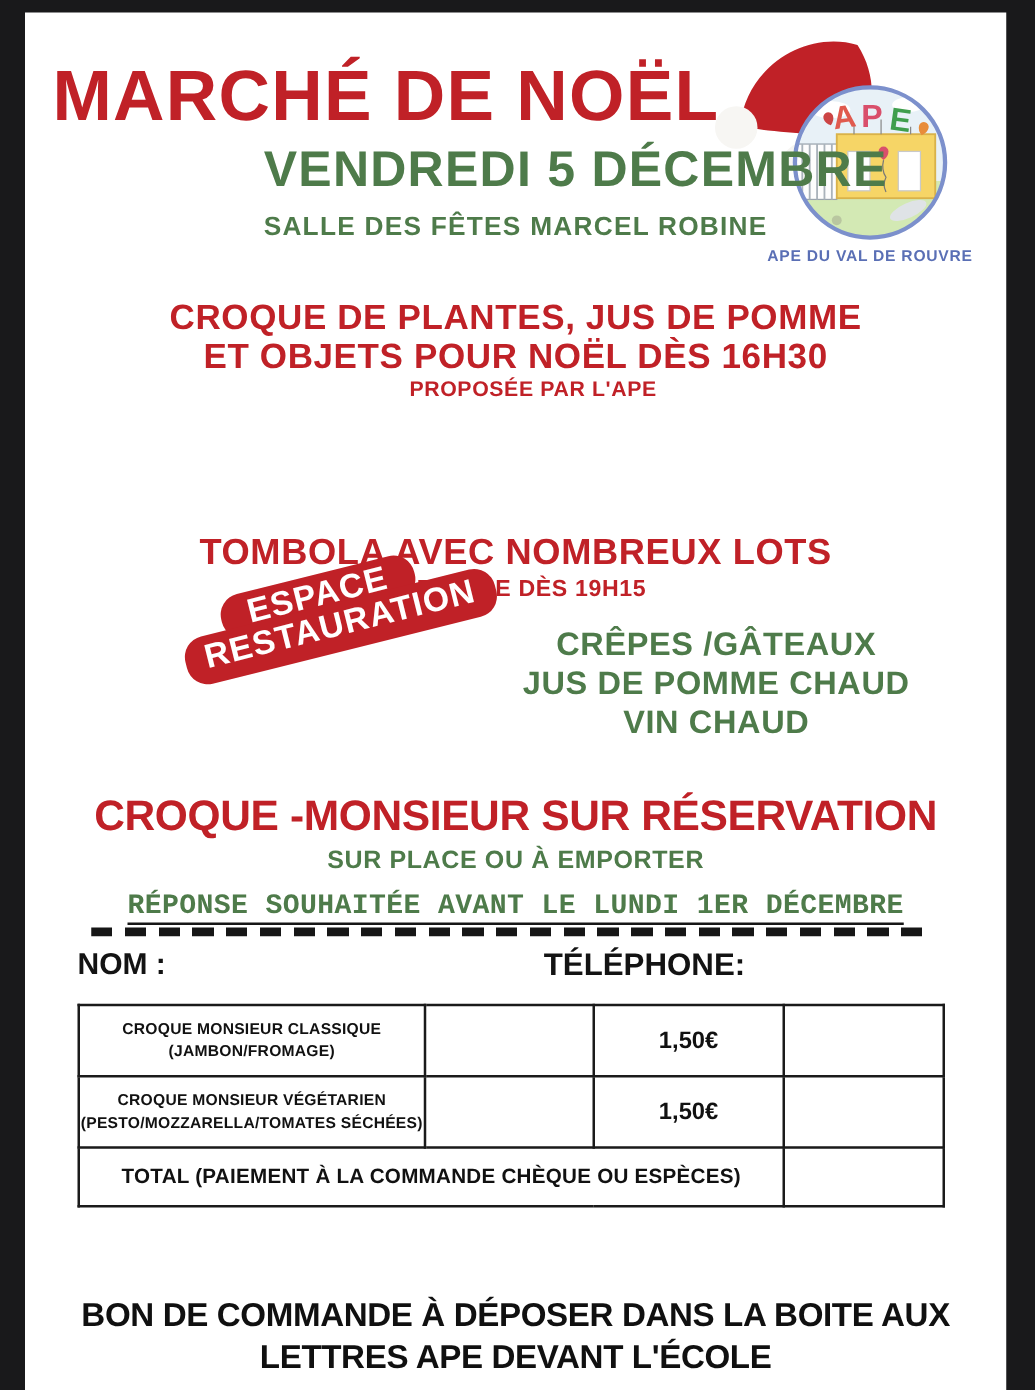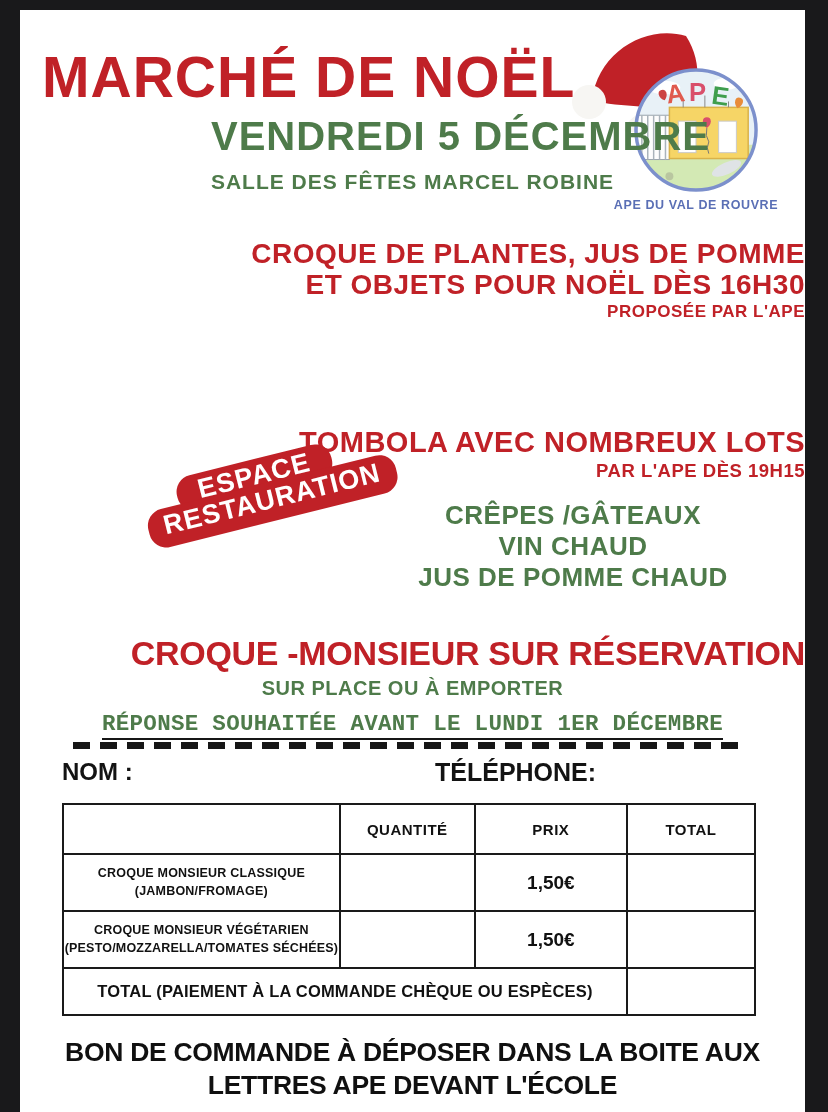--- a/index.html
+++ b/index.html
@@ -8,21 +8,21 @@
     background:#19191b;
     font-family:"Liberation Sans", sans-serif;
     overflow:hidden;position:relative;
   }
   .page{
     position:absolute;left:20px;top:10px;width:785px;height:1102px;
     background:#ffffff;
   }
   .abs{position:absolute;}
   .center{left:0;width:100%;text-align:center;}
-  .red{color:#c02127;text-align:right;}
+  .red{color:#c02127;}
   .green{color:#4e7b4a;}
 
   .title{left:22px;top:34px;font-size:57px;font-weight:bold;letter-spacing:1px;white-space:nowrap;}
   .date-line{top:104px;font-size:40px;font-weight:bold;letter-spacing:1px;margin-left:48px;}
   .venue-line{top:160px;font-size:21px;font-weight:bold;letter-spacing:1px;}
 
   .hat{left:548px;top:12px;}
   .logo-wrap{left:612px;top:56px;width:128px;height:128px;}
   .logo-caption{left:556px;top:188px;width:240px;text-align:center;
     font-size:12.5px;font-weight:bold;color:#5a6fb5;letter-spacing:.6px;}
@@ -134,22 +134,22 @@
     <div class="l2">PAR L'APE DÈS 19H15</div>
   </div>
 
   <div class="abs badge">
     <div class="pill pill1">ESPACE</div>
     <div class="pill pill2">RESTAURATION</div>
   </div>
 
   <div class="abs menu green">
     <div>CRÊPES /GÂTEAUX</div>
+    <div>JUS DE POMME CHAUD</div>
     <div>VIN CHAUD</div>
-    <div>JUS DE POMME CHAUD</div>
   </div>
 
   <div class="abs center croque-title red">CROQUE -MONSIEUR  SUR RÉSERVATION</div>
   <div class="abs center surplace green">SUR PLACE OU À EMPORTER</div>
 
   <div class="abs center reponse green">
     <span>RÉPONSE SOUHAITÉE AVANT LE  LUNDI 1ER DÉCEMBRE</span>
   </div>
   <div class="abs dashline"></div>
 
@@ -159,26 +159,20 @@
   </div>
 
   <table class="order">
     <colgroup>
       <col style="width:40%">
         <col style="width:19.5%">
         <col style="width:22%">
         <col style="width:18.5%">
     </colgroup>
     <tbody>
-        <tr class="h">
-      <th></th>
-      <th>QUANTITÉ</th>
-      <th>PRIX</th>
-      <th>TOTAL</th>
-    </tr>
     <tr class="r">
       <td class="item">
         <div>CROQUE MONSIEUR CLASSIQUE</div>
         <div>(JAMBON/FROMAGE)</div>
       </td>
       <td></td>
       <td class="price">1,50€</td>
       <td></td>
     </tr>
     <tr class="r">

